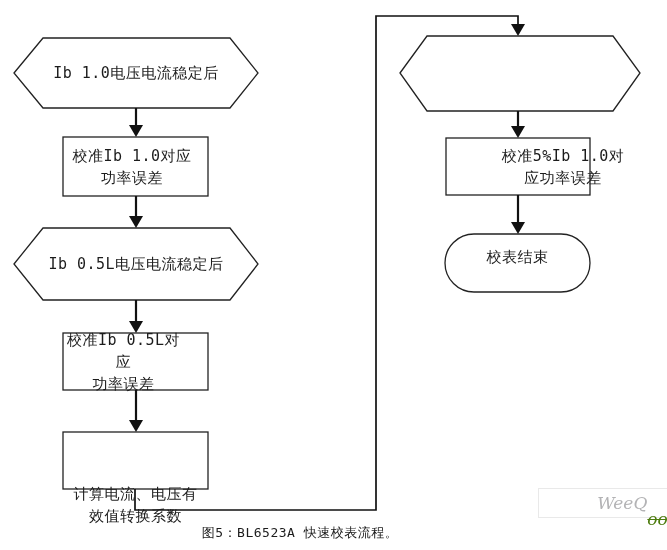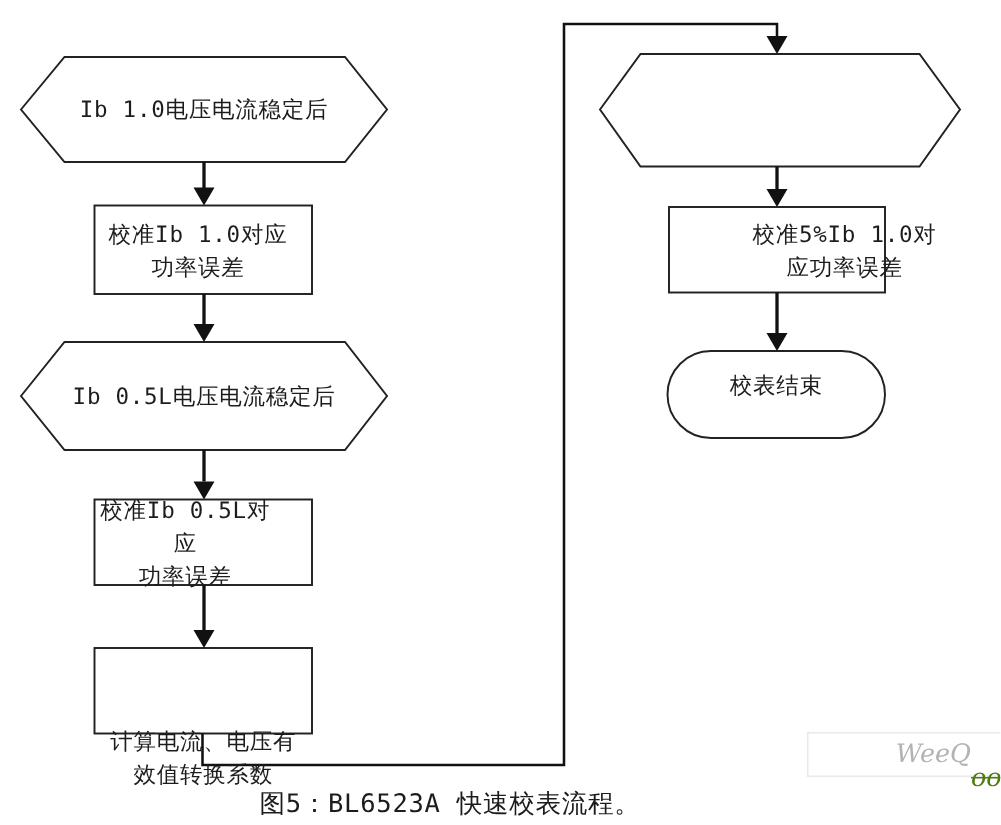--- a/index.html
+++ b/index.html
@@ -28,21 +28,21 @@
     line-height: 22px;
     color: #1c1c1c;
     letter-spacing: 0.5px;
   }
   .caption {
     position: absolute;
     left: 0;
     top: 524px;
     width: 600px;
     text-align: center;
-    font-size: 17px;
+    font-size: 13px;
     color: #1c1c1c;
     letter-spacing: 0.5px;
   }
   .watermark {
     position: absolute;
     left: 538px;
     top: 488px;
     width: 127px;
     height: 28px;
     border: 1px solid #e9e9e9;

